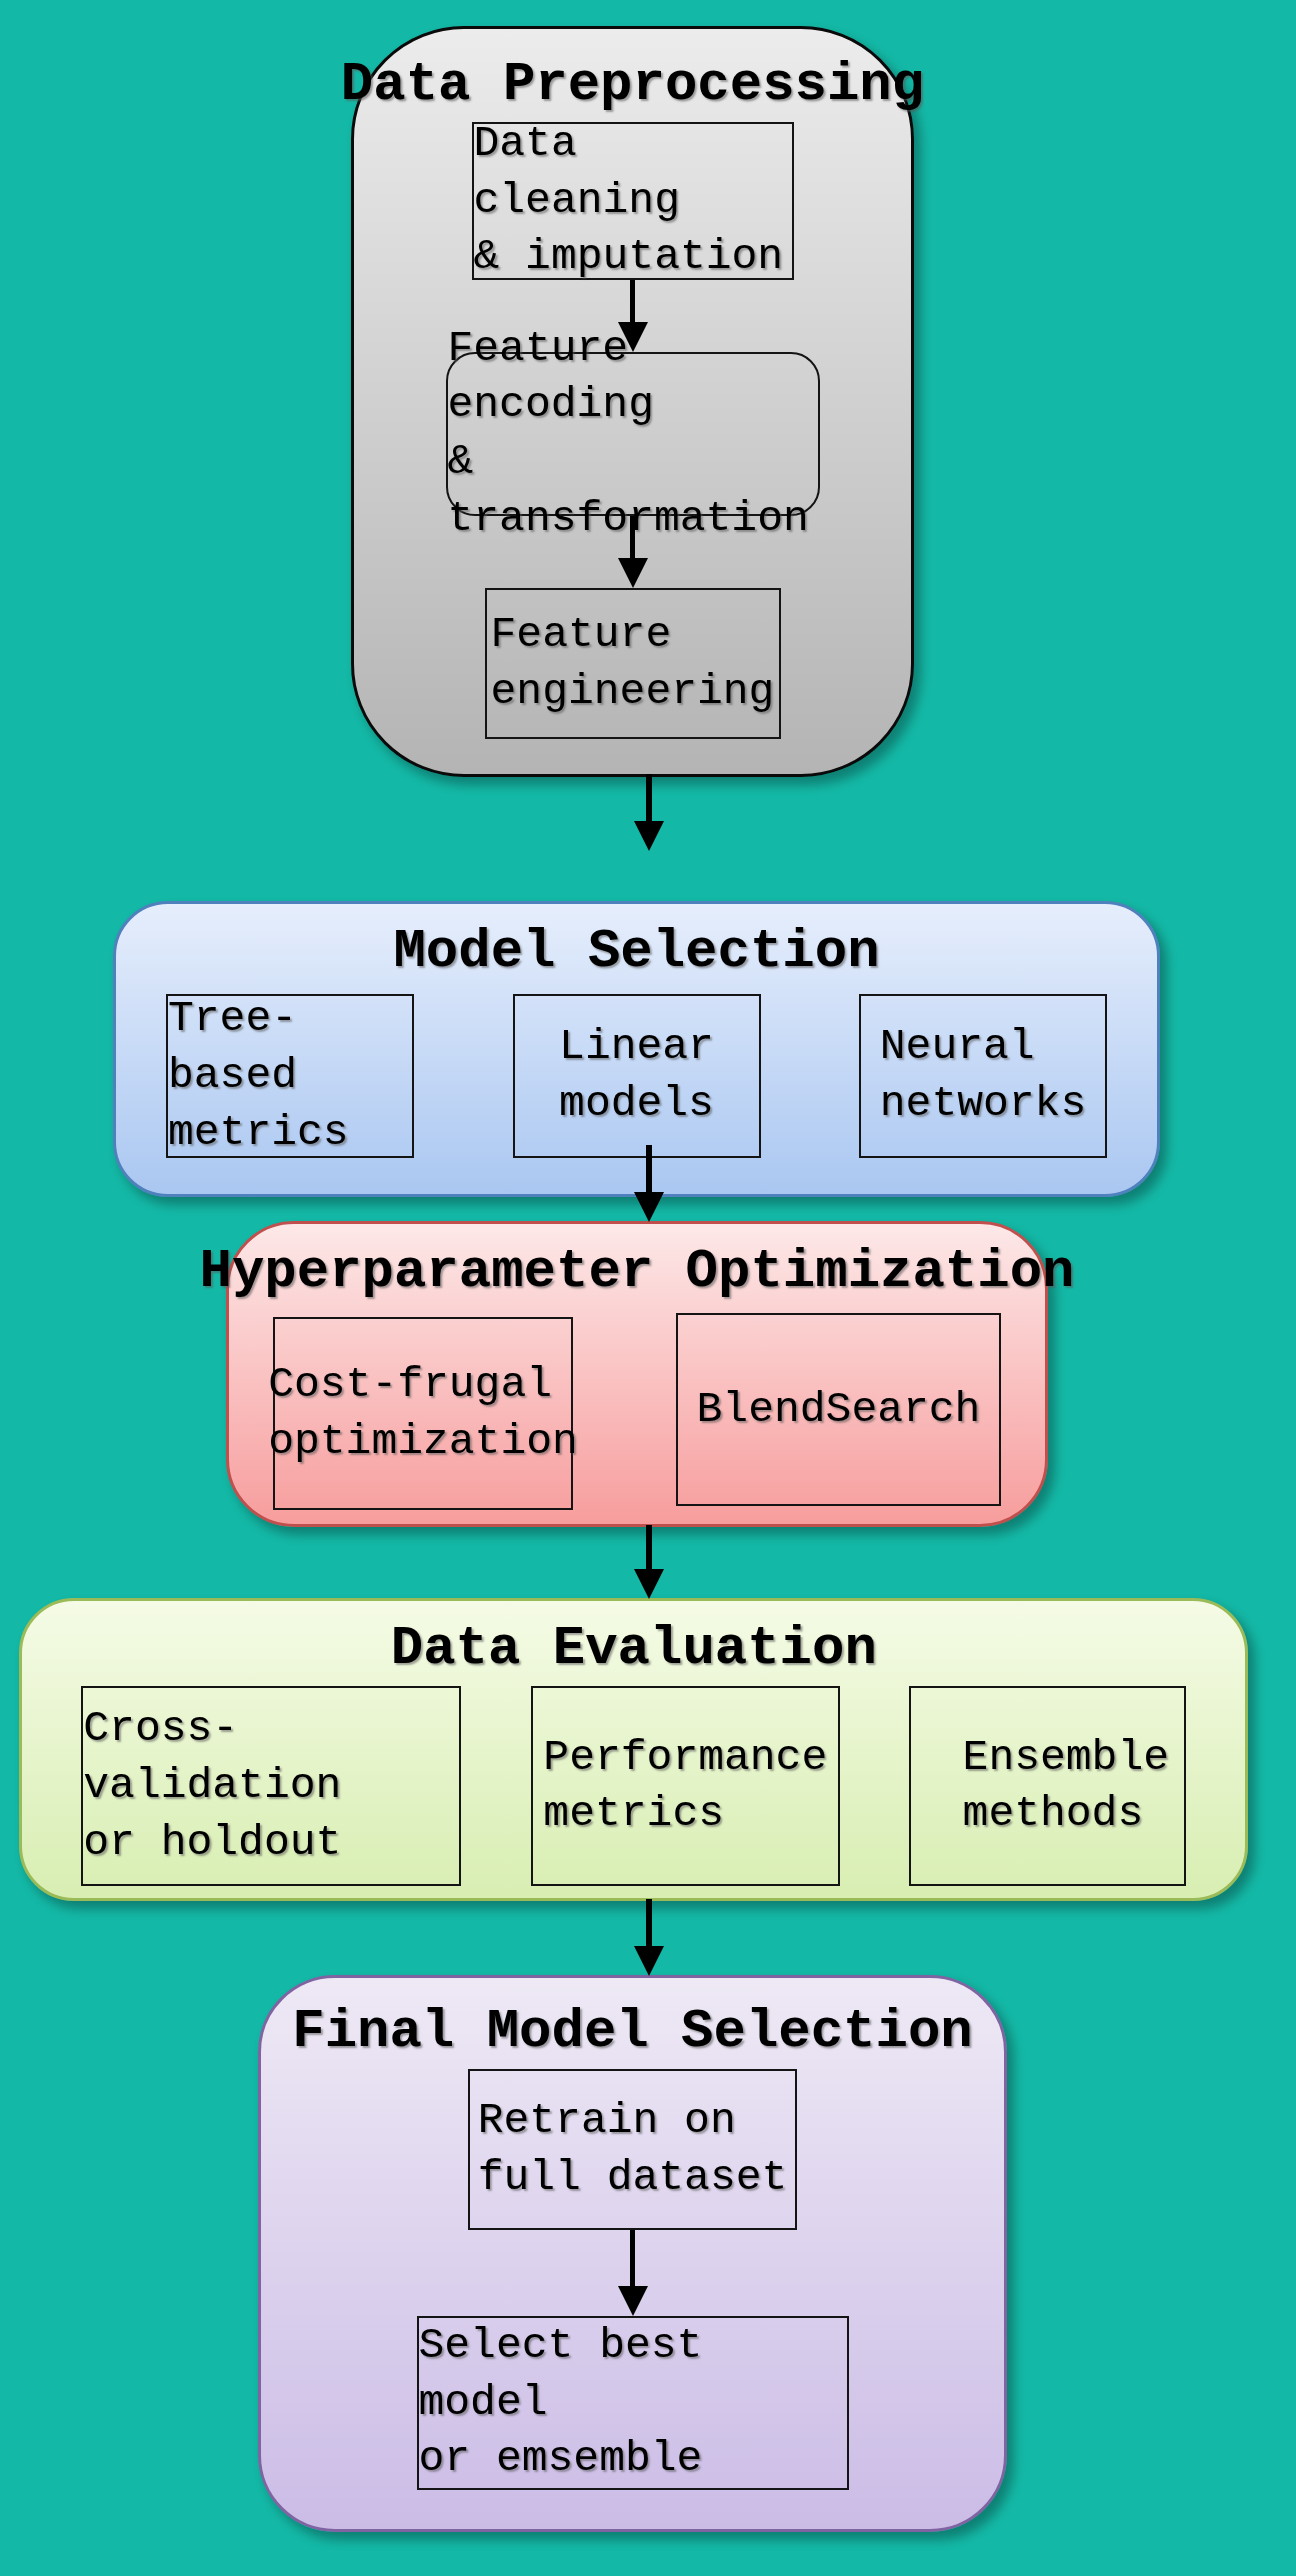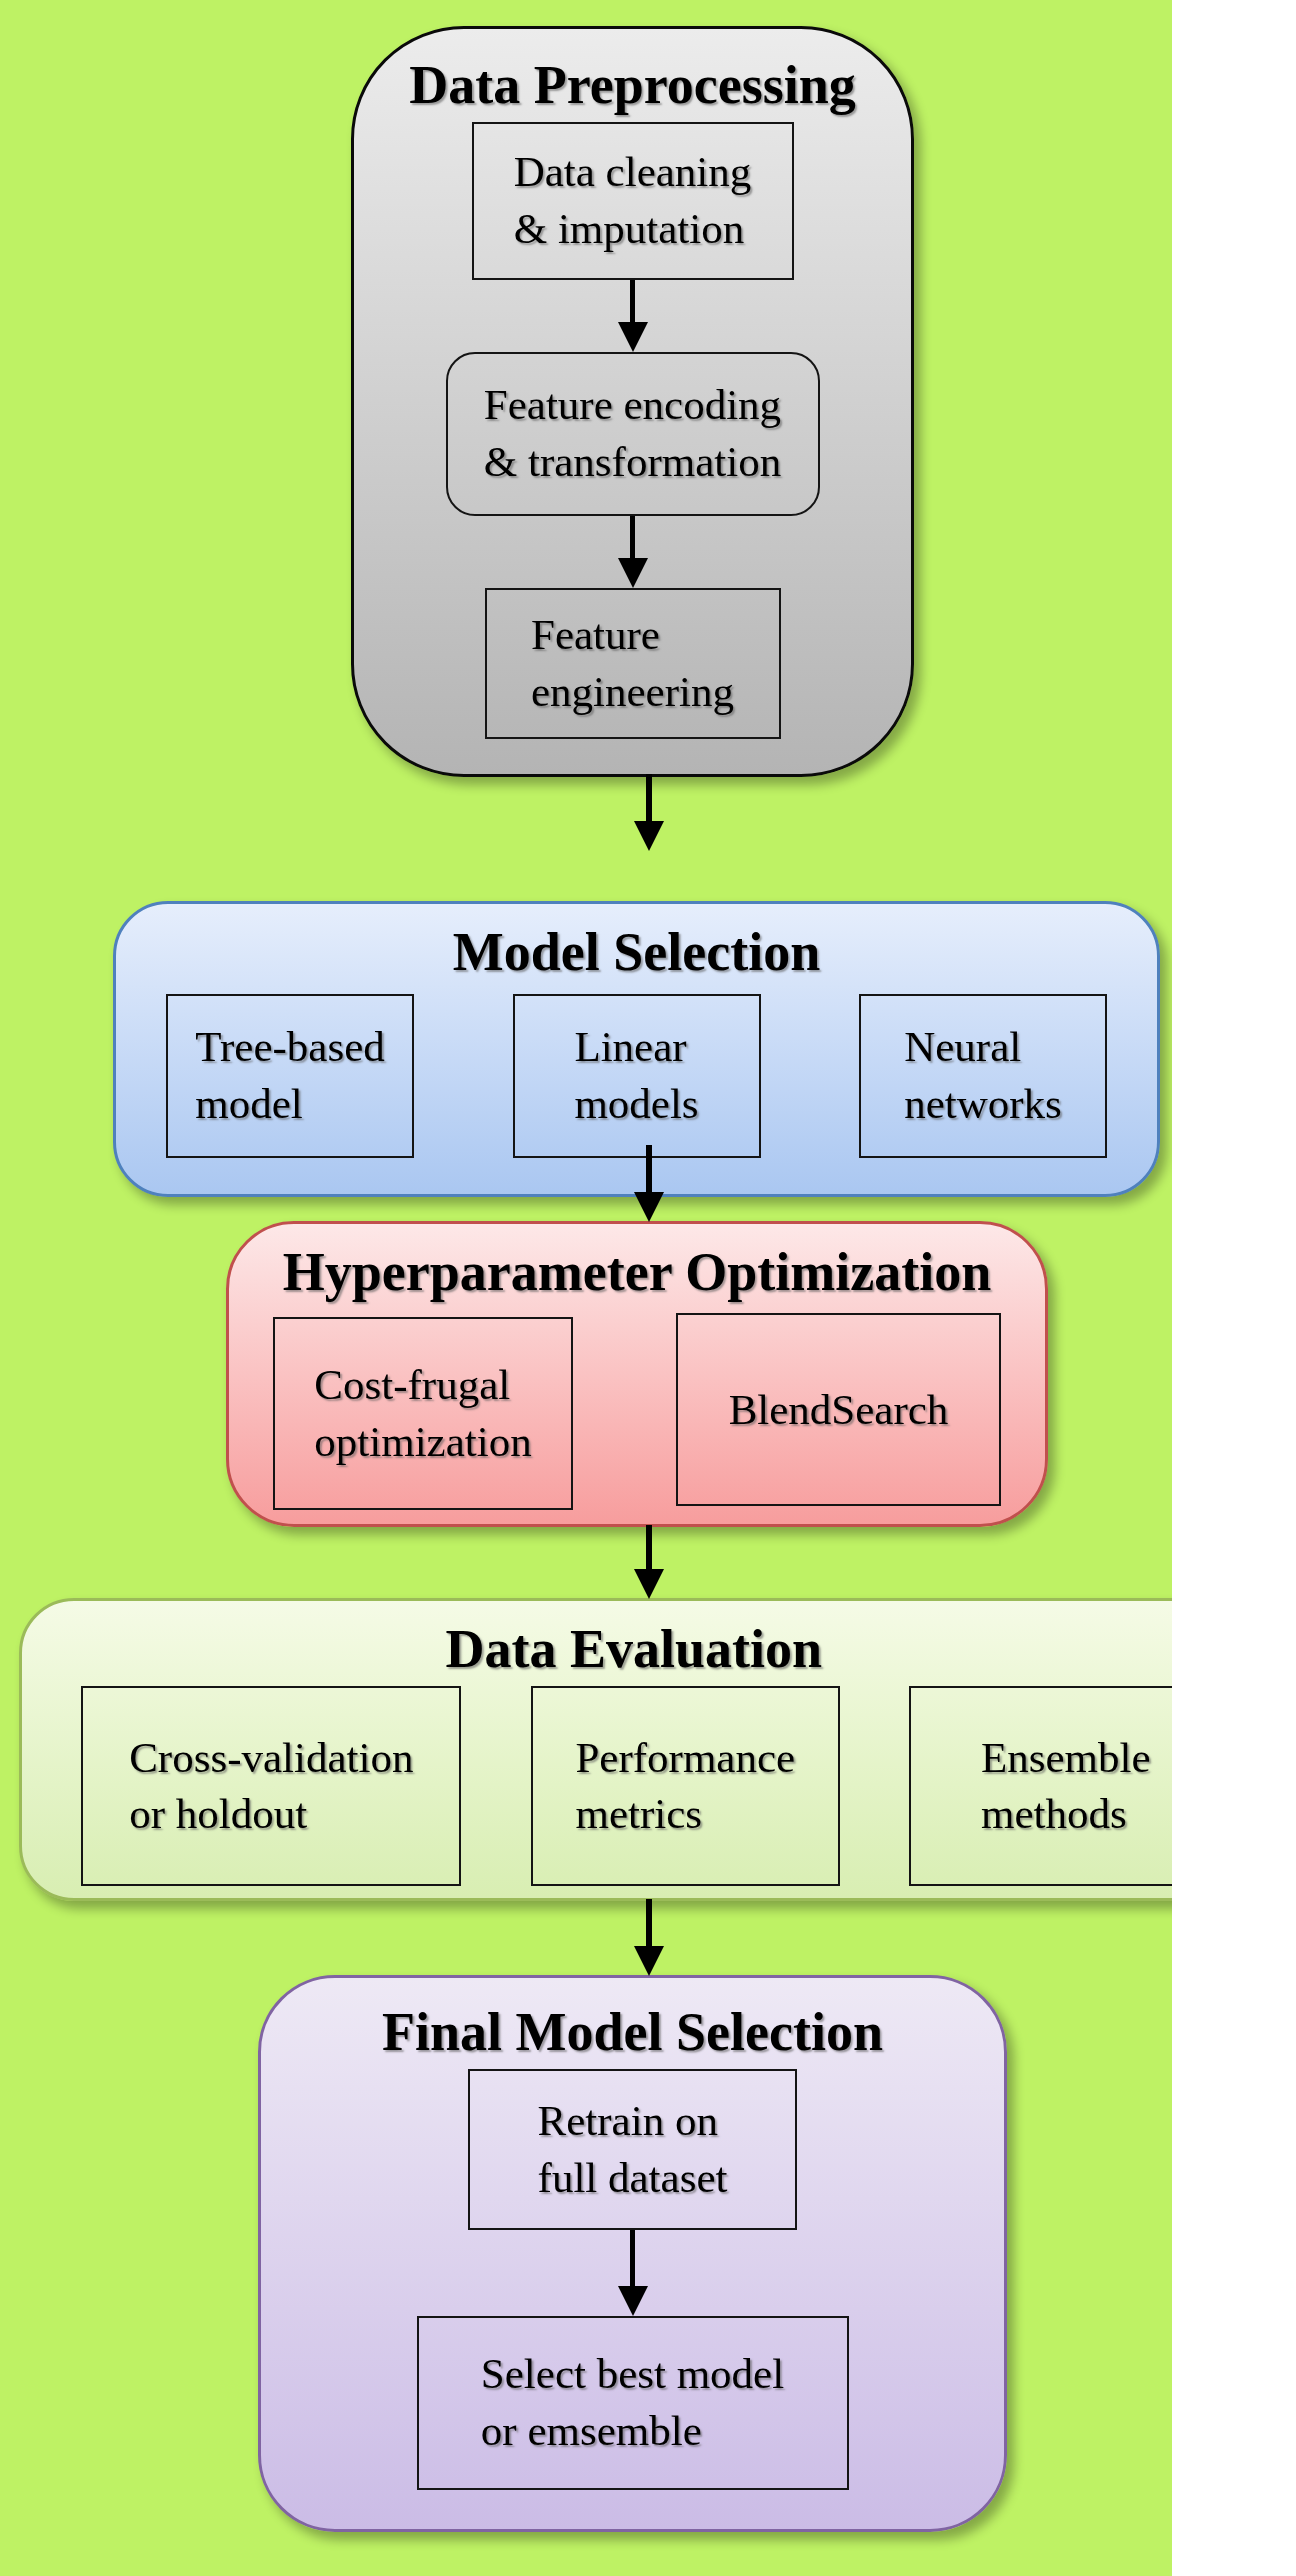--- a/index.html
+++ b/index.html
@@ -1,21 +1,21 @@
 <!DOCTYPE html>
 <html style="--arrow: #000000;font-size:10.3px"><head>
 <meta charset="utf-8">
 <style>
   html,body{margin:0;padding:0;background:#ffffff;}
   .canvas{
     position:relative;
-    width:1172px;
+    width:1296px;
     height:2576px;
-    background:#bef264;
-    font-family:Liberation Serif, serif;
+    background:#14b8a6;
+    font-family:Liberation Mono, monospace;
     color:#000;
     overflow:hidden;
   }
   
   .block{
     position:absolute;
     box-sizing:border-box;
     border-style:solid;
     border-color:var(--bc,#000);
     background:linear-gradient(to bottom,var(--gt,#eee),var(--gb,#bbb));
@@ -138,21 +138,21 @@
         </div>
       <div class="node n-w460">Feature
 engineering</div>
     </div>
   </section>
 
   <section class="block sec1" style="--gt: #e6eefc; --gb: #aac7f1; --bc: #4f81bd;">
     <h2 class="block-title">Model Selection</h2>
     <div class="row">
       <div class="node n-blue">Tree-based
-model</div>
+metrics</div>
       <div class="node n-blue">Linear
 models</div>
       <div class="node n-blue">Neural
 networks</div>
     </div>
   </section>
 
   <section class="block sec2" style="--gt: #fde8e8; --gb: #f79d9d; --bc: #c0504d;">
     <h2 class="block-title">Hyperparameter Optimization</h2>
     <div class="row">

